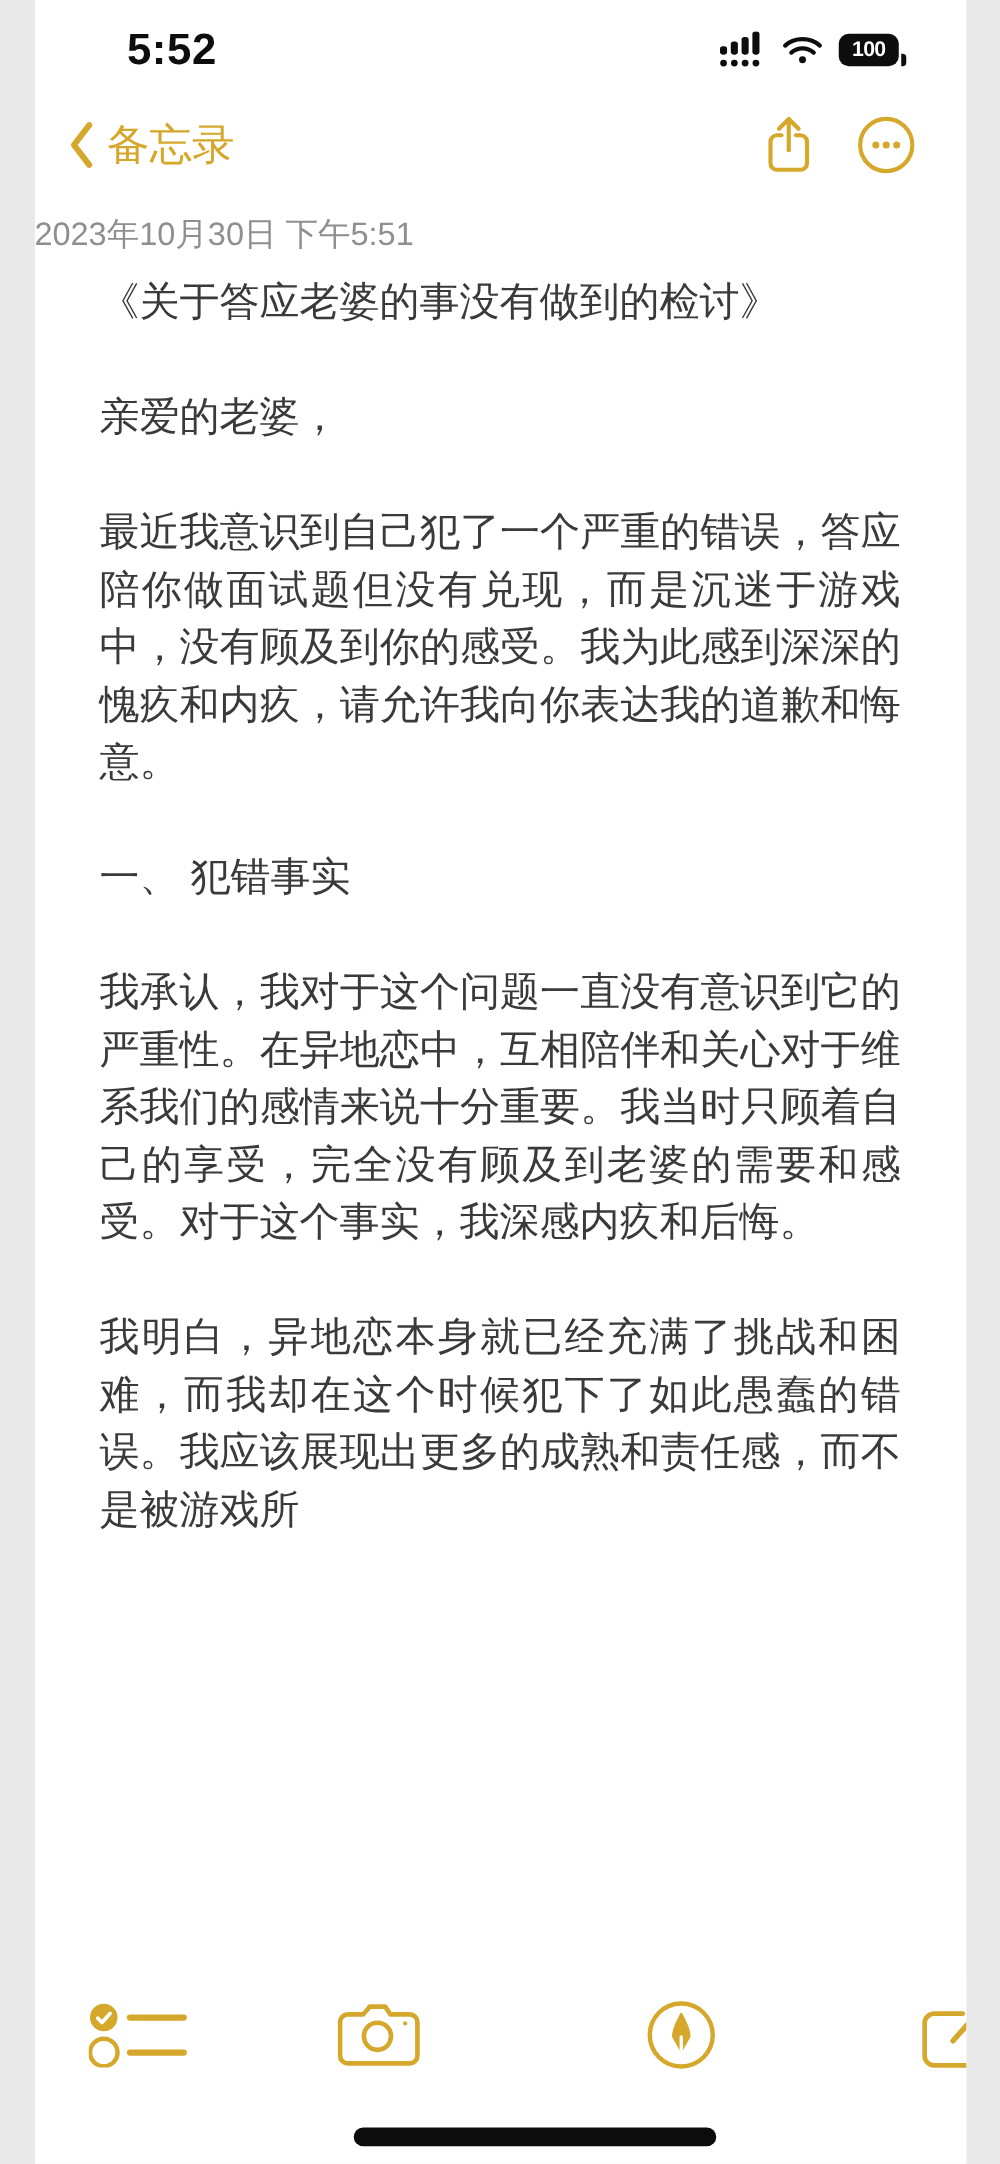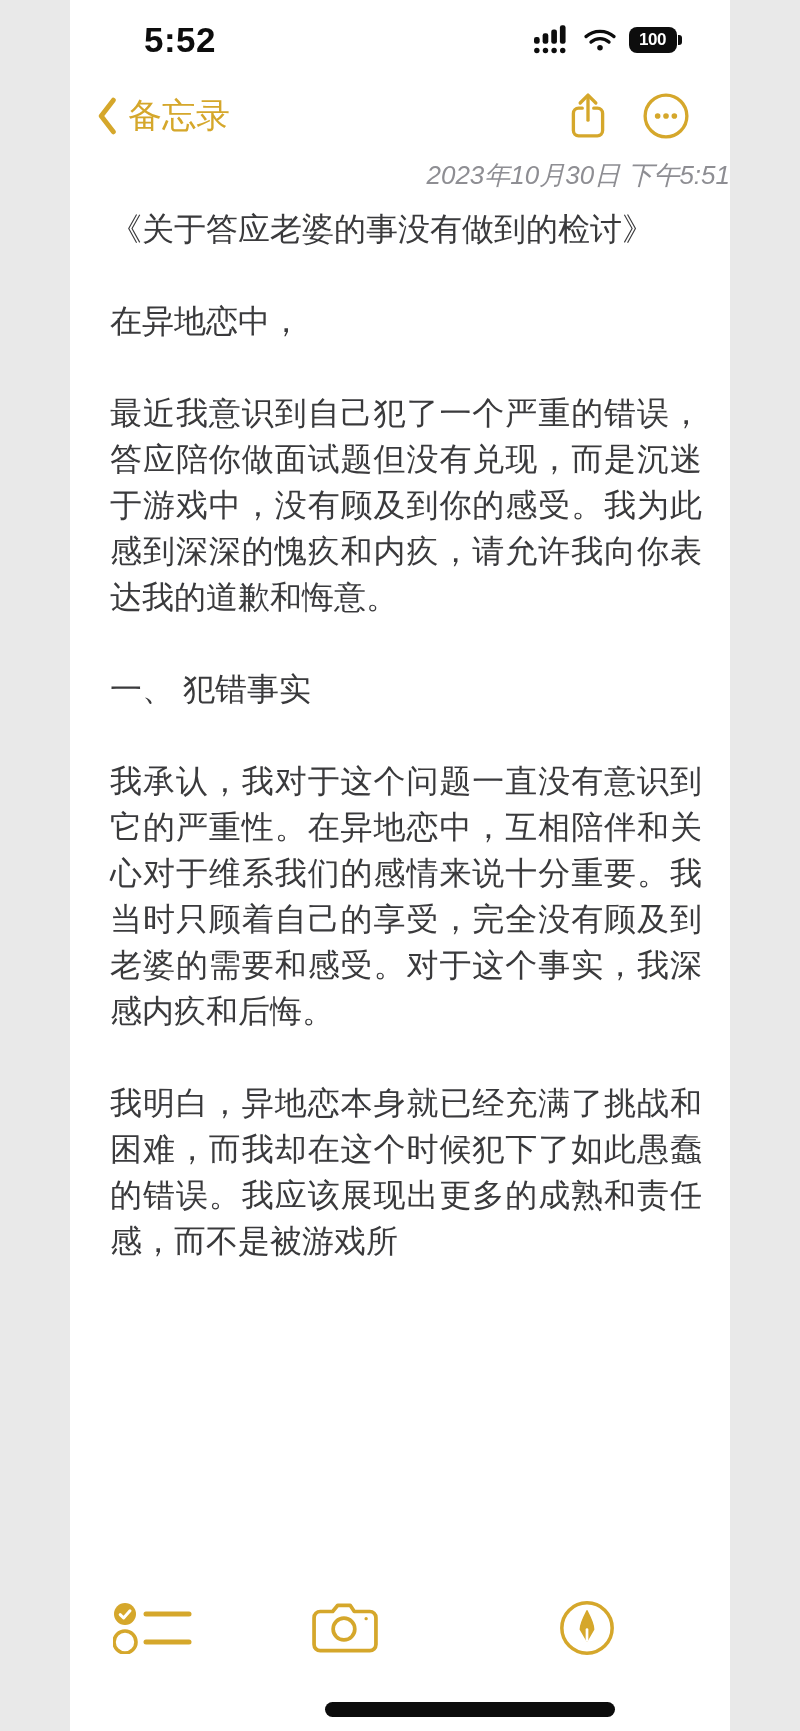--- a/index.html
+++ b/index.html
@@ -5,59 +5,59 @@
   :root{
     --accent:#d5a72b;
     --text:#3a3a3c;
     --muted:#8e8e93;
     --ink:#0d0d0d;
   }
   *{margin:0;padding:0;box-sizing:border-box;}
   html,body{background:#e9e9e9;}
   body{font-family:"Liberation Sans",sans-serif;}
   .phone{
-    position:relative;width:660px;height:1731px;margin:0 auto;
+    position:relative;width:745px;height:1731px;margin:0 auto;
     background:#ffffff;overflow:hidden;
   }
   
   .status-bar{
     height:60px;padding:20px 48px 0 74px;
     display:flex;justify-content:space-between;align-items:center;
   }
   .status-time{font-size:35px;font-weight:700;color:var(--ink);letter-spacing:.5px;}
   .status-right{display:flex;align-items:center;gap:13px;}
   .battery{
-    position:relative;display:flex;align-items:center;
+    position:relative;display:flex;align-items:flex-end;
   }
   .battery-pill{
     width:48px;height:26px;border-radius:8px;background:var(--ink);
     display:flex;align-items:center;justify-content:center;
   }
   .battery-pill span{color:#fff;font-size:17px;font-weight:700;letter-spacing:-.5px;}
   .battery-nub{width:4px;height:10px;background:var(--ink);border-radius:0 3px 3px 0;margin-left:1.5px;}
   
   .nav-bar{
     margin-top:26px;height:60px;padding:0 40px 0 26px;
     display:flex;justify-content:space-between;align-items:center;
   }
   .nav-back{
     display:flex;align-items:center;gap:10px;background:none;border:none;cursor:pointer;
   }
   .nav-back-label{font-size:34px;color:var(--accent);}
   .nav-right{display:flex;align-items:center;gap:34px;}
   .icon-btn{background:none;border:none;cursor:pointer;display:flex;align-items:center;justify-content:center;}
   
   .note-date{
-    margin-top:12px;text-align:right;
-    font-size:26px;line-height:34px;color:var(--muted);font-style:italic;
+    margin-top:24px;text-align:left;
+    font-size:26px;line-height:34px;color:var(--muted);
   }
   .note-body{
-    padding:0 28px;
+    padding:0 52px;
     font-size:32px;line-height:46px;color:var(--text);
-    text-align:justify;line-break:strict;word-break:normal;margin-left:12px;
+    text-align:justify;line-break:strict;word-break:normal;
   }
   .note-body p{margin:46px 0;}
   .note-body p:first-child{margin-top:14px;}
   
   .toolbar{
     position:absolute;left:0;bottom:0;width:800px;height:150px;
     background:#ffffff;
   }
   .tool{position:absolute;top:14px;width:70px;height:66px;transform:translateX(-50%);
     background:none;border:none;cursor:pointer;display:flex;align-items:center;justify-content:center;}
@@ -136,21 +136,21 @@
           </svg>
         </span>
       </button>
     </div>
   </nav>
 
   <div class="note-date">2023年10月30日 下午5:51</div>
 
   <main class="note-body">
       <p>《关于答应老婆的事没有做到的检讨》</p>
-      <p>在异地恋中，</p>
+      <p>亲爱的老婆，</p>
       <p>最近我意识到自己犯了一个严重的错误，答应陪你做面试题但没有兑现，而是沉迷于游戏中，没有顾及到你的感受。我为此感到深深的愧疚和内疚，请允许我向你表达我的道歉和悔意。</p>
       <p>一、 犯错事实</p>
       <p>我承认，我对于这个问题一直没有意识到它的严重性。在异地恋中，互相陪伴和关心对于维系我们的感情来说十分重要。我当时只顾着自己的享受，完全没有顾及到老婆的需要和感受。对于这个事实，我深感内疚和后悔。</p>
       <p>我明白，异地恋本身就已经充满了挑战和困难，而我却在这个时候犯下了如此愚蠢的错误。我应该展现出更多的成熟和责任感，而不是被游戏所</p>
     </main>
 
   <footer class="toolbar">
 
     <button class="tool tool-checklist">
       <span>

